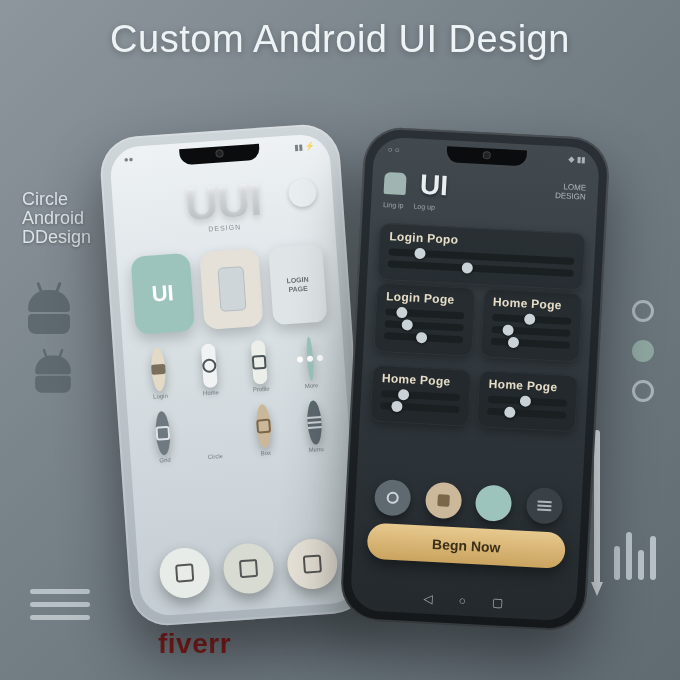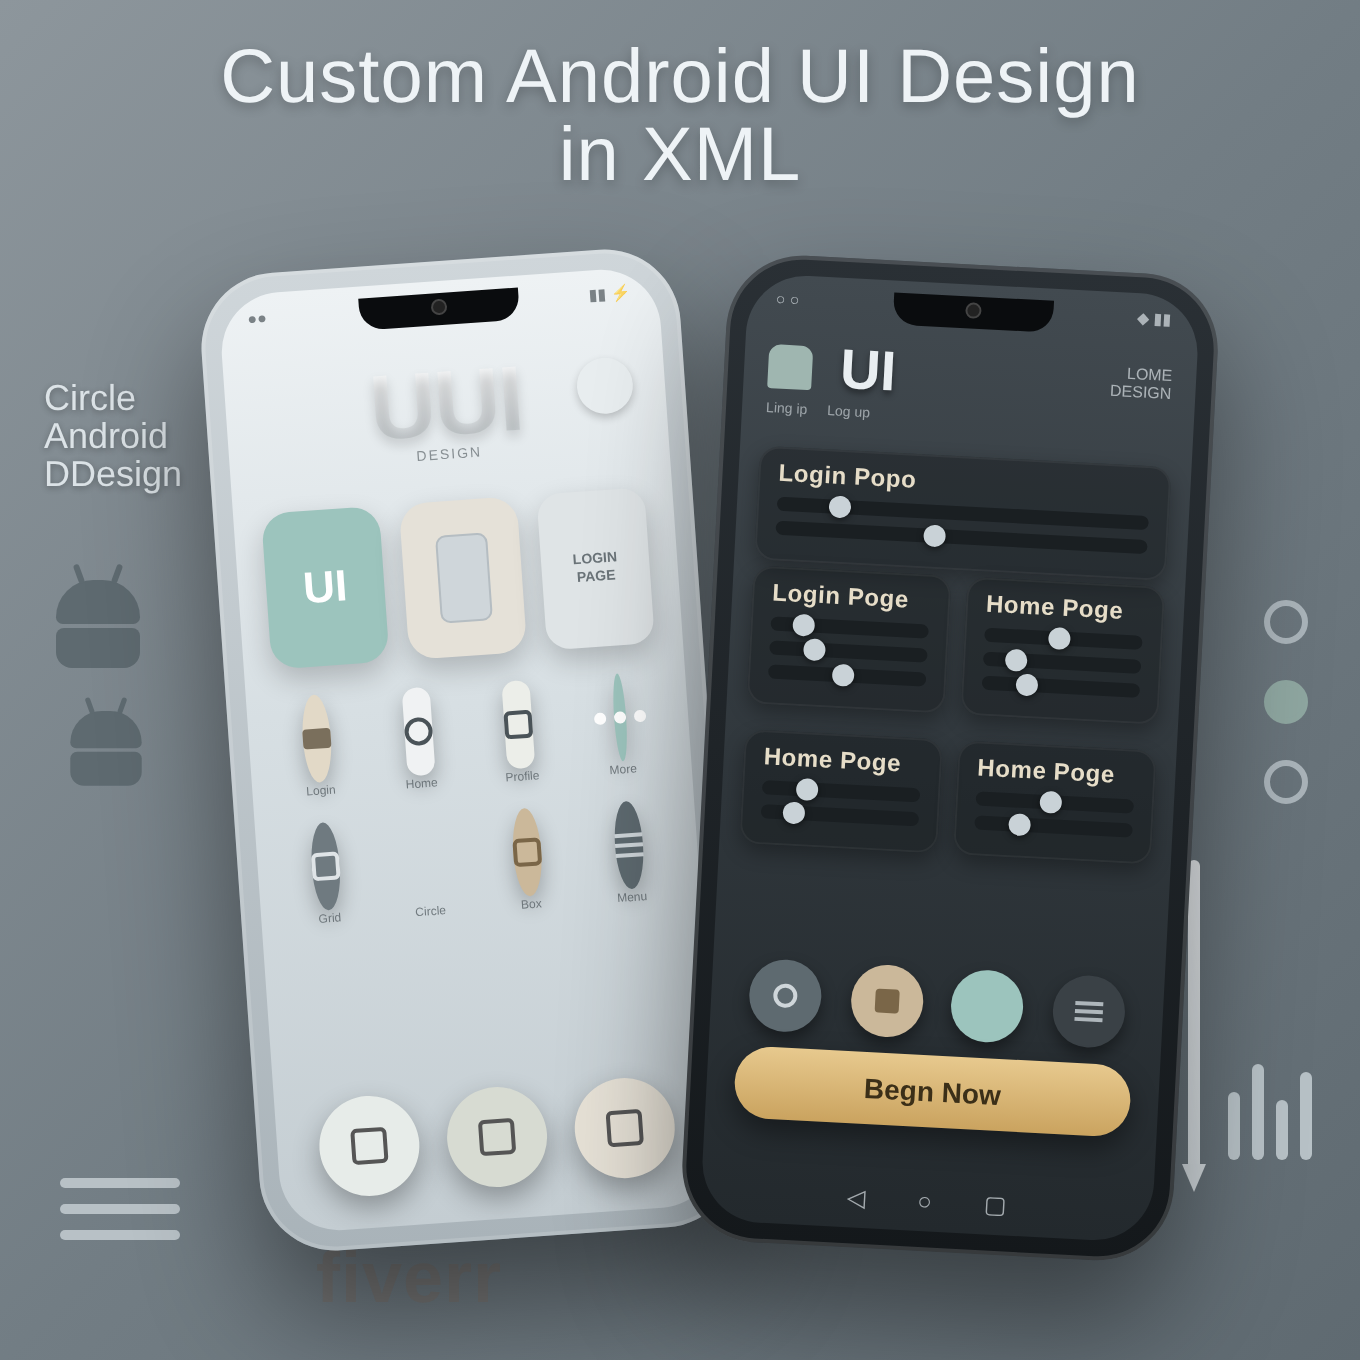--- a/index.html
+++ b/index.html
@@ -11,21 +11,21 @@
     color: #e8edf0;
   }
   .title { position:absolute; width:100%; text-align:center; top:18px;
     font-size:38px; font-weight:400; letter-spacing:0.5px; color:#eef3f6;
     text-shadow:0 2px 6px rgba(0,0,0,.25);}
   .title .l2 { display:block; font-size:38px; margin-top:-4px;}
   .side-label { position:absolute; left:22px; top:190px; width:90px;
     font-size:18px; line-height:1.05; font-weight:500; color:#dce3e7;
     text-shadow:0 1px 3px rgba(0,0,0,.3);}
   .footer-brand { position:absolute; left:158px; bottom:20px;
-    font-size:36px; font-weight:700; color:#737373; letter-spacing:.5px;}
+    font-size:28px; font-weight:700; color:#7f1d1d; letter-spacing:.5px;}
 
   
   .android { position:absolute; width:42px; height:46px; }
   .android .head { width:100%; height:22px; background:#5e6a70; border-radius:22px 22px 4px 4px; position:relative;}
   .android .head::before, .android .head::after { content:""; position:absolute; top:-8px; width:3px; height:10px; background:#5e6a70; border-radius:2px;}
   .android .head::before{left:10px; transform:rotate(-20deg);}
   .android .head::after{right:10px; transform:rotate(20deg);}
   .android .body{ width:100%; height:20px; background:#5e6a70; border-radius:4px 4px 8px 8px; margin-top:2px;}
   .a1 { left:28px; top:290px; }
   .a2 { left:32px; top:352px; transform:scale(.85);}
@@ -97,21 +97,20 @@
   .p2 .nav{ position:absolute; bottom:8px; left:0; right:0; display:flex; justify-content:center; gap:26px; opacity:.7;}
   .p2 .nav span{ font-size:12px;}
 
   .innershape{width:14px;height:14px;border:2px solid currentColor;border-radius:3px;}
 </style>
 </head>
 <body>
 
 <div class="title">
   <span>Custom Android UI Design</span>
-  <span class="l2">in XML</span>
 </div>
 
 <div class="side-label">Circle Android DDesign</div>
 
 <div class="android a1">
     <div class="head"></div>
     <div class="body"></div>
   </div>
 <div class="android a2">
     <div class="head"></div>

